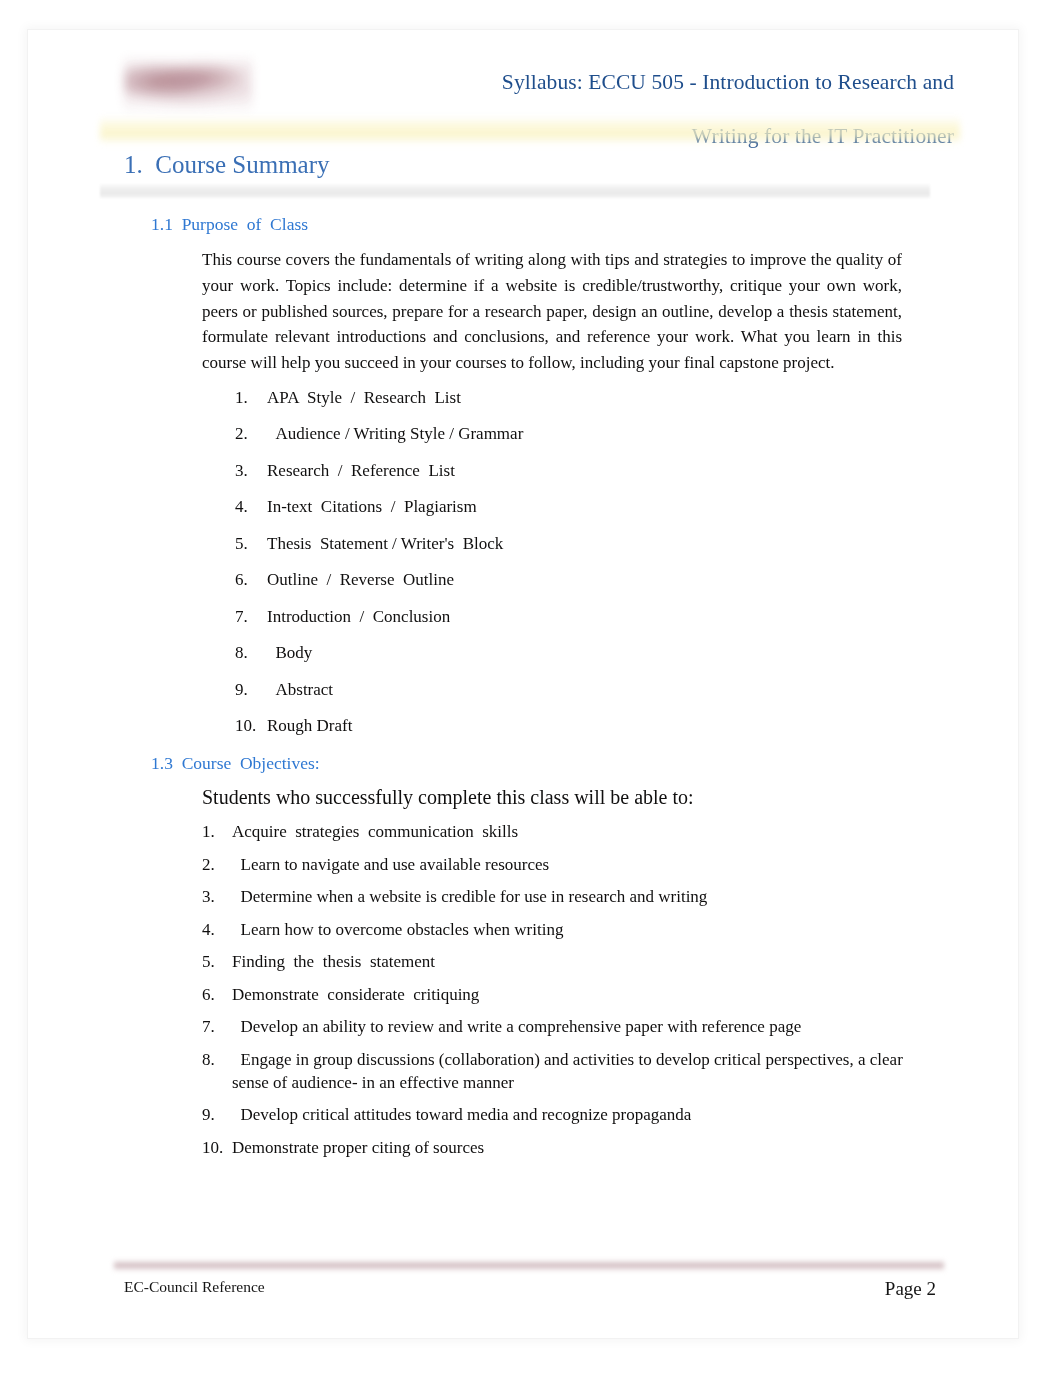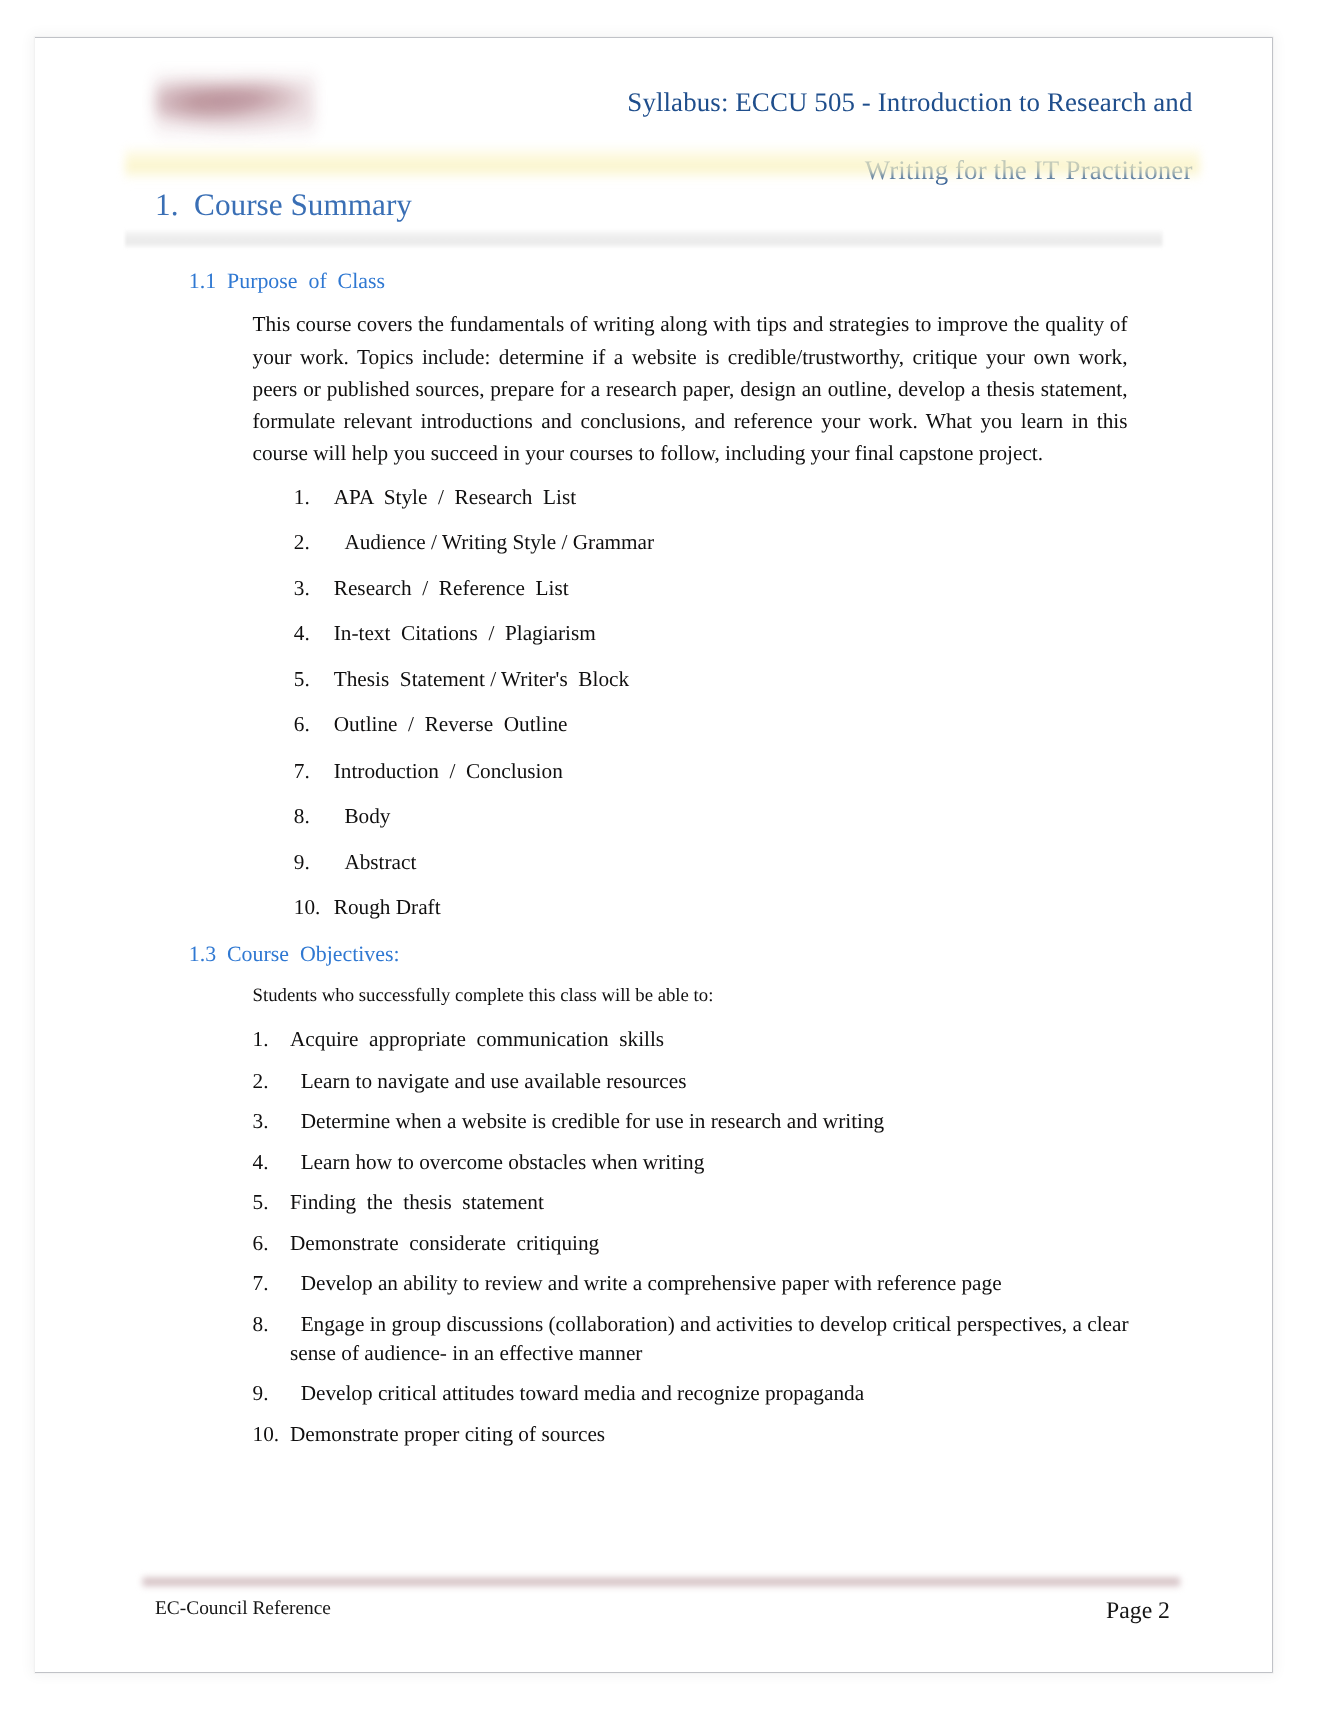--- a/index.html
+++ b/index.html
@@ -15,21 +15,21 @@
     -webkit-font-smoothing: antialiased;
   }
 
   
   #page-shell {
     position: absolute;
     left: 28px;
     top: 30px;
     width: 990px;
     height: 1308px;
-    background: #0f172a;
+    background: #a3a3a3;
     box-shadow: 0 0 0 1px #f2f2f2, 0 0 10px 3px rgba(0,0,0,0.045);
   }
 
   #page-inner {
     position: absolute;
     left: 0; top: 0;
     width: 990px;
     height: 1308px;
     background: #fff;
   }
@@ -125,21 +125,21 @@
     width: 700px;
     font-size: 17px;
     line-height: 25.8px;
     color: #100f0f;
     text-align: justify;
     text-justify: inter-word;
   }
   .para-plain {
     margin: 10px 0 0 174px;
     width: 720px;
-    font-size: 15px;
+    font-size: 20px;
     line-height: 25.8px;
     color: #100f0f;
     text-align: left;
   }
 
   
   .olist {
     margin: 0;
     padding: 0;
     list-style: none;
@@ -282,21 +282,21 @@
             <span class="num">10.</span>
             <span class="txt">Rough Draft</span>
           </div>
         </div>
 
       <div class="h2">1.3  Course  Objectives:</div>
       <div class="para-plain">Students who successfully complete this class will be able to:</div>
       <div class="olist" id="list-objectives">
           <div class="li">
             <span class="num">1.</span>
-            <span class="txt">Acquire  appropriate  communication  skills</span>
+            <span class="txt">Acquire  strategies  communication  skills</span>
           </div>
           <div class="li">
             <span class="num">2.</span>
             <span class="txt">  Learn to navigate and use available resources</span>
           </div>
           <div class="li">
             <span class="num">3.</span>
             <span class="txt">  Determine when a website is credible for use in research and writing</span>
           </div>
           <div class="li">

